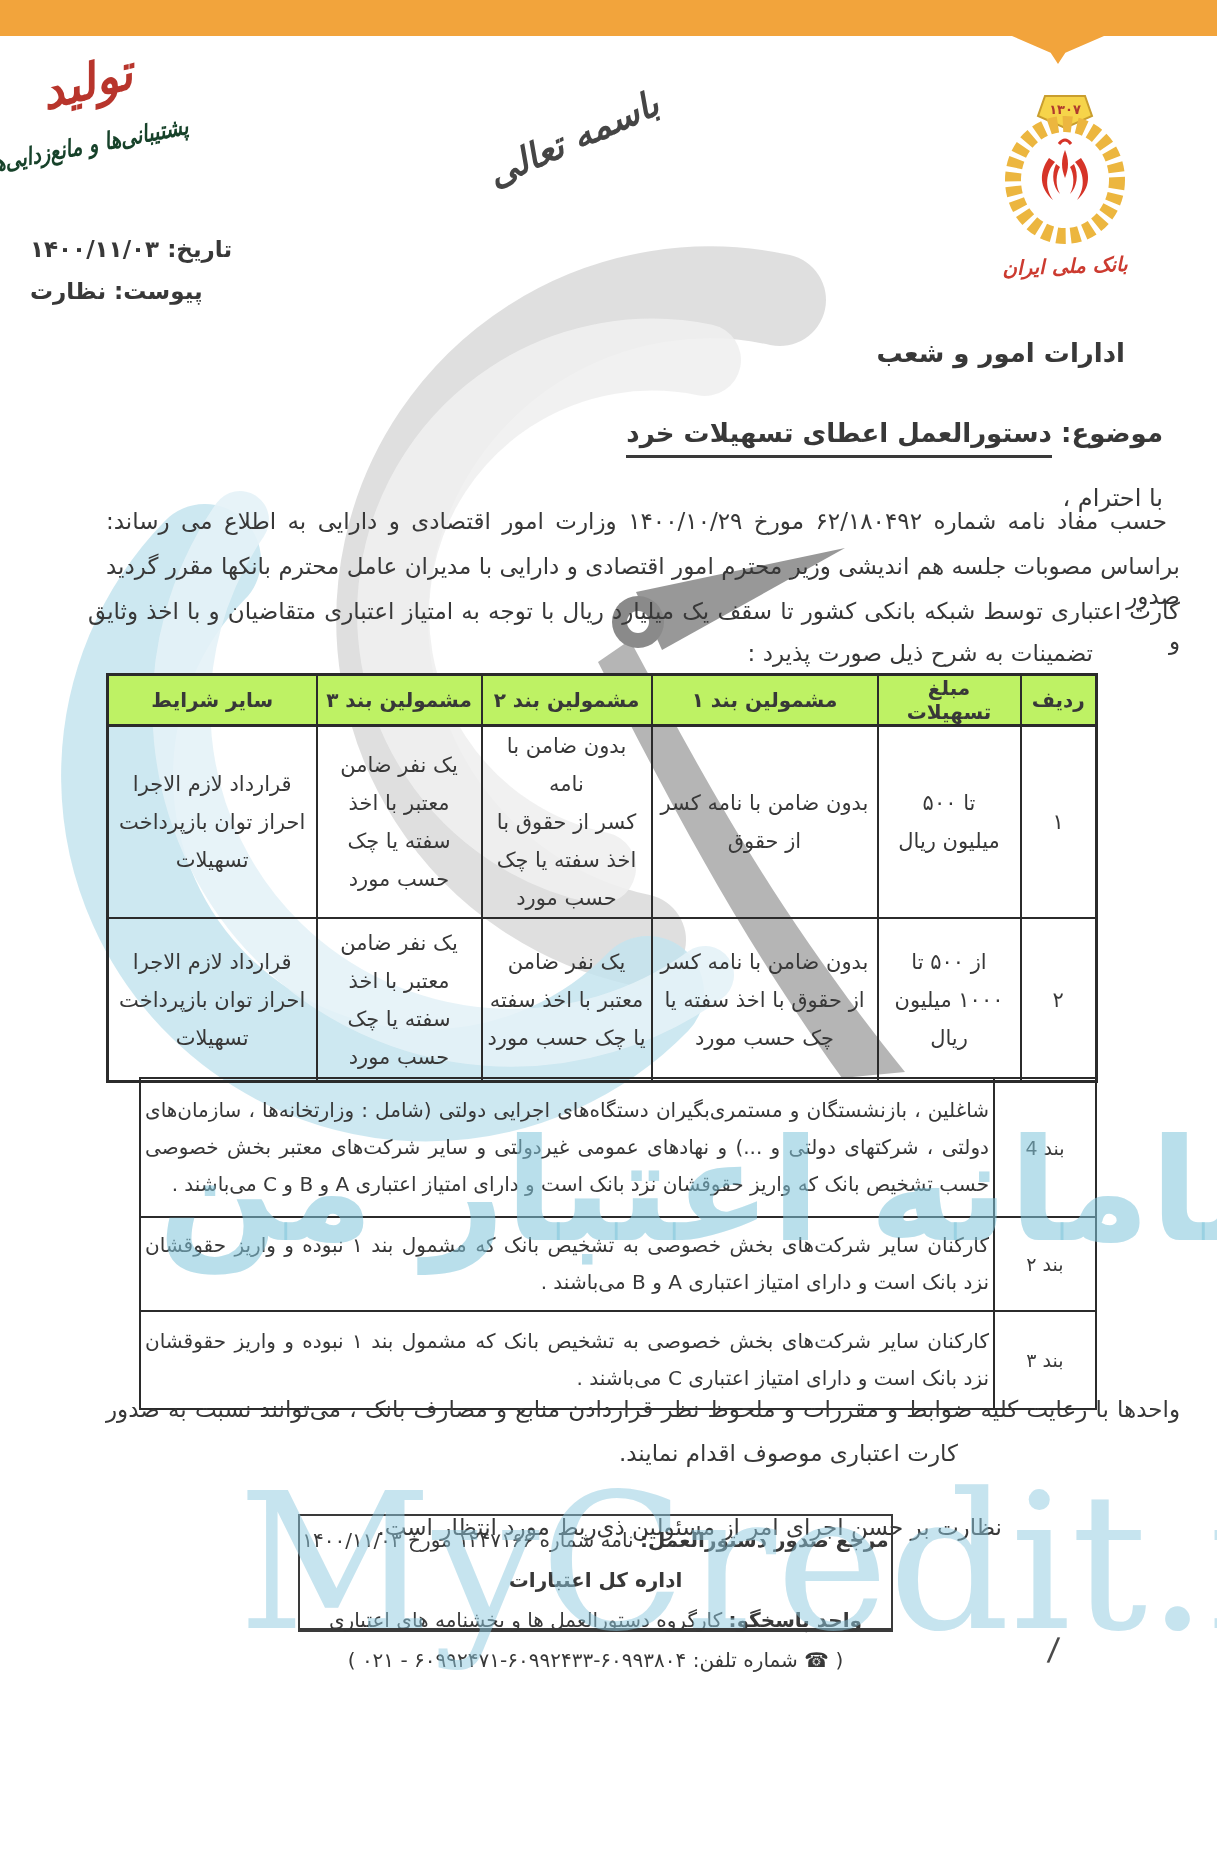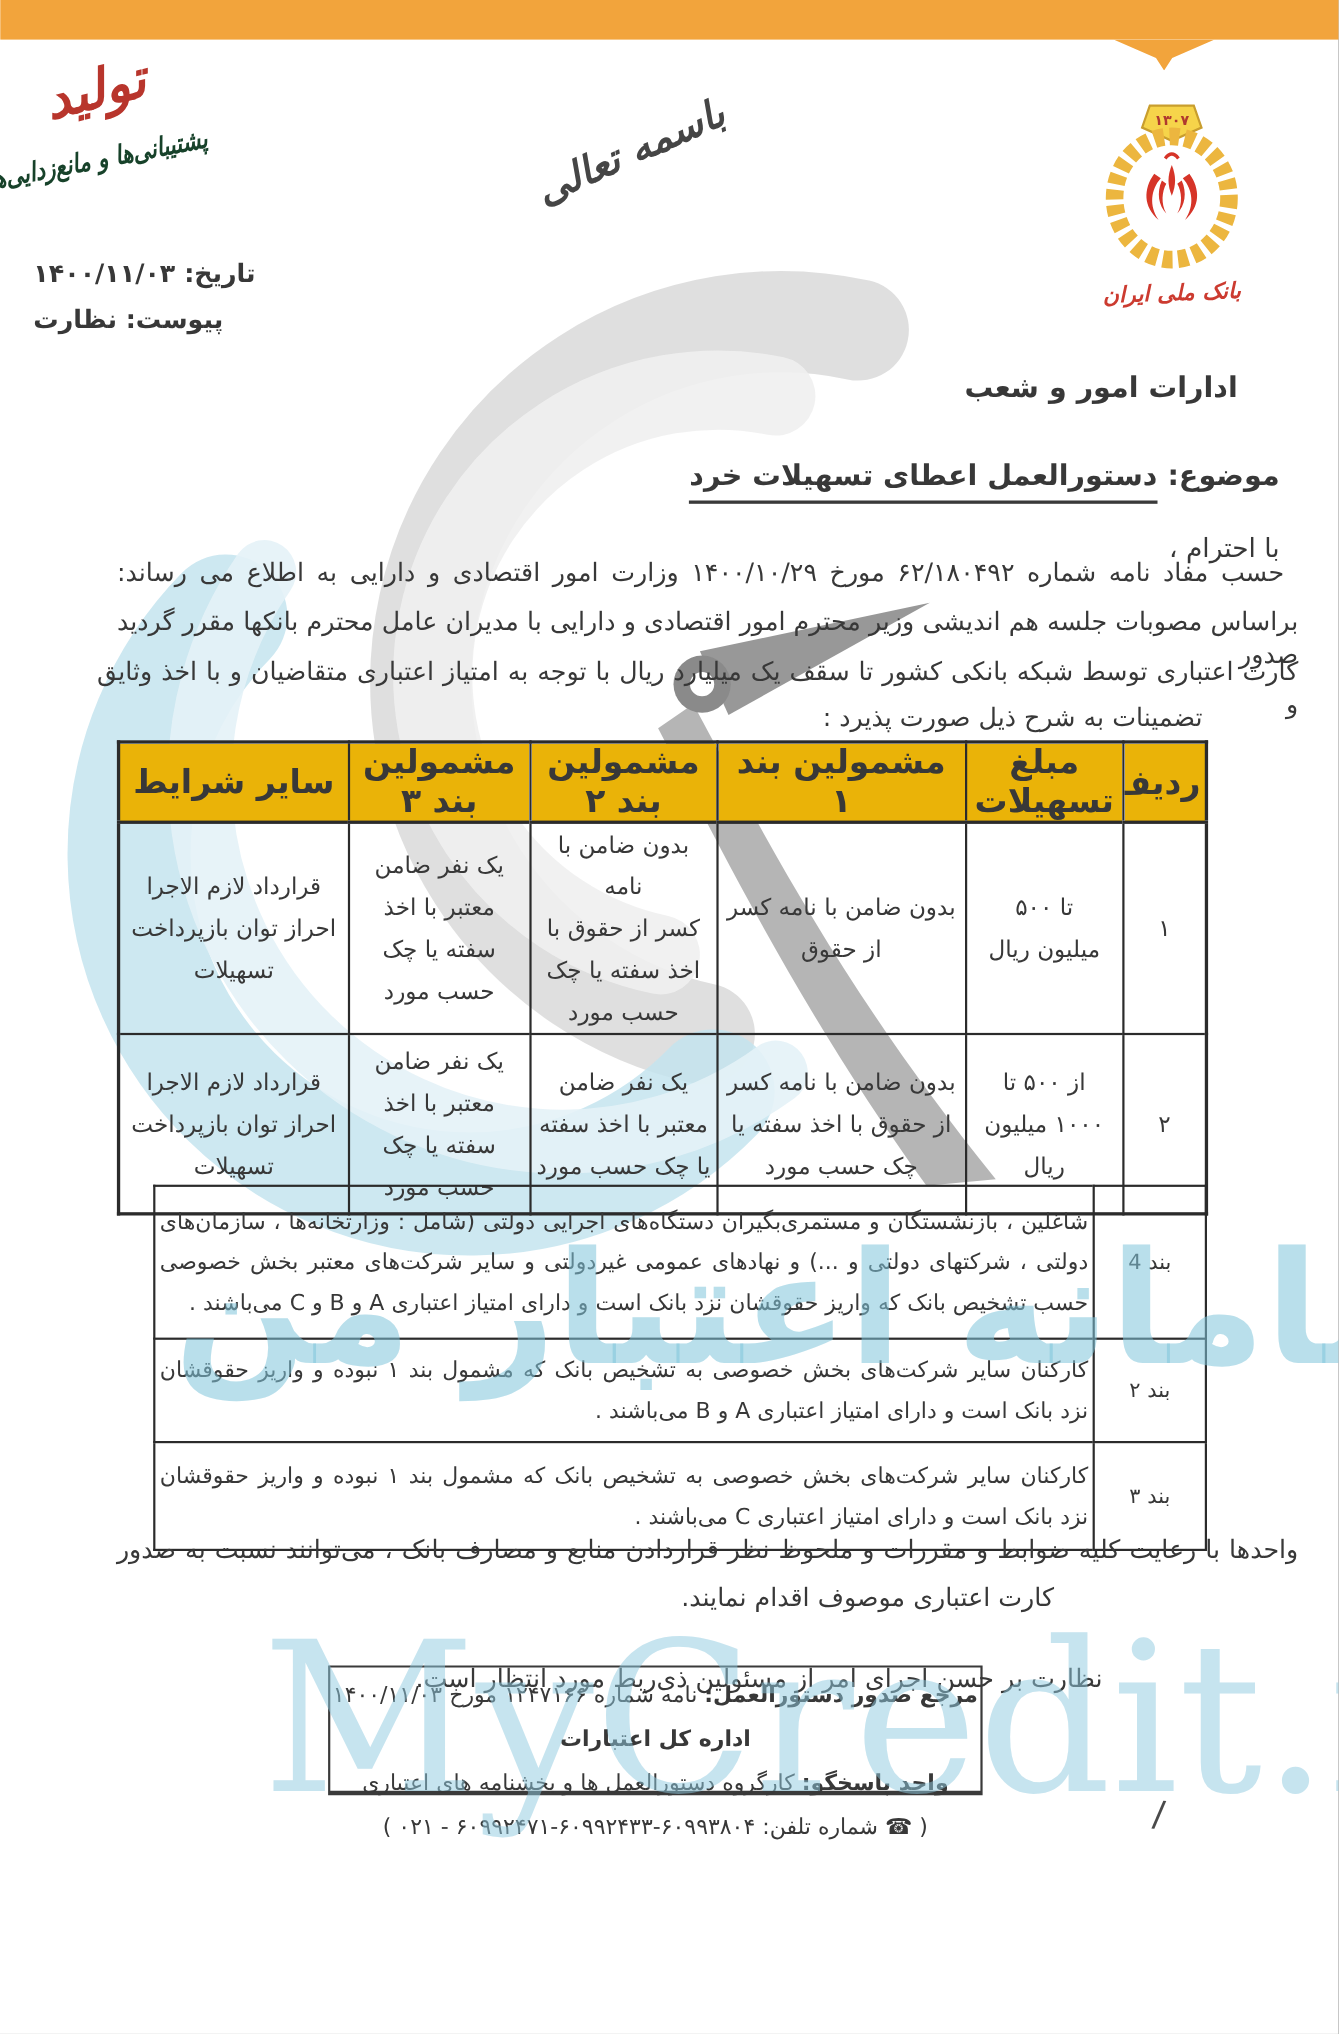--- a/index.html
+++ b/index.html
@@ -37,21 +37,21 @@
   .jline{text-align:justify;text-align-last:justify;}
   .bl1{top:506px;right:50px;left:106px;}
   .bl2{top:551px;right:37px;left:106px;}
   .bl3{top:596px;right:37px;left:88px;}
   .bl4{top:638px;right:124px;}
   
   .t1{position:absolute;top:673px;left:106px;width:989px;border-collapse:collapse;table-layout:fixed;
     z-index:3;font-size:21px;}
   .t1 th,.t1 td{border:2px solid #2b2b2b;text-align:center;vertical-align:middle;padding:0 4px;
     white-space:pre-line;overflow:hidden;}
-  .t1 th{background:#eab308;font-size:30px;height:40px;border-bottom-width:3px;}
+  .t1 th{background:#bef264;font-size:20px;height:40px;border-bottom-width:3px;}
   .t1 tr.r1 td{height:160px;line-height:38px;}
   .t1 tr.r2 td{height:161px;line-height:38px;}
   .t1{border:3px solid #2b2b2b;}
   
   .t2{position:absolute;top:1077px;left:139px;width:956px;border-collapse:collapse;table-layout:fixed;
     z-index:3;font-size:20px;border:2px solid #2b2b2b;}
   .t2 td{border:2px solid #2b2b2b;vertical-align:middle;overflow:hidden;}
   .t2 td.band-label{text-align:center;font-size:19px;}
   .t2 td.band-text{text-align:justify;padding:4px 4px;line-height:37px;border-radius:15px;}
   .t2 tr.b1 td{height:129px;}

